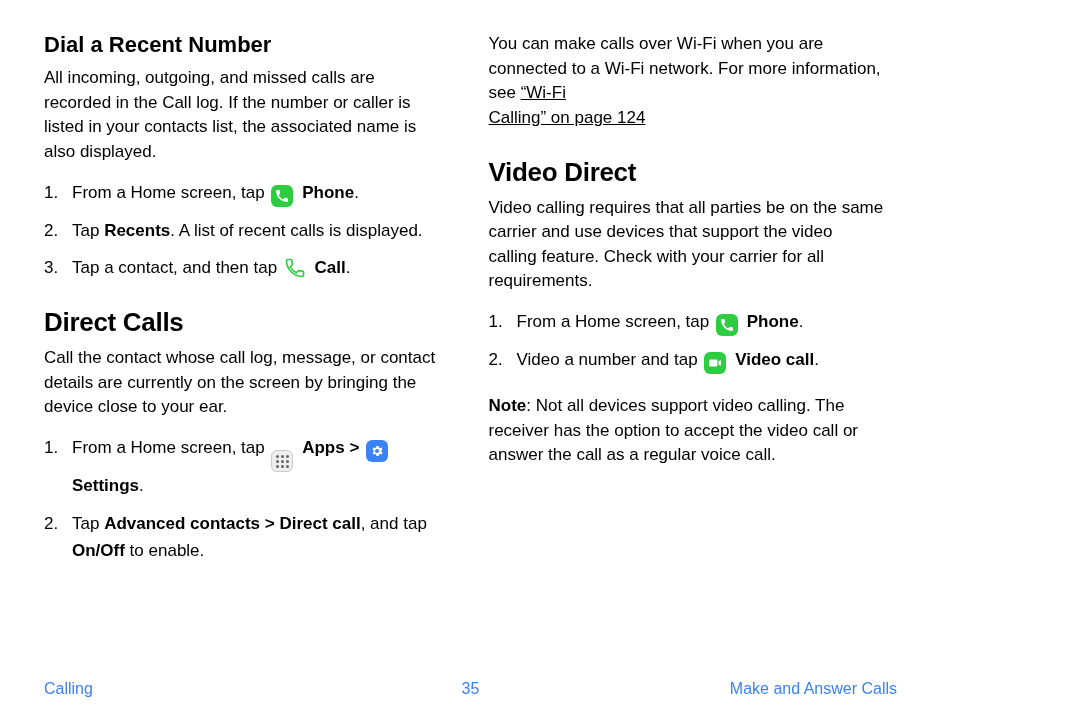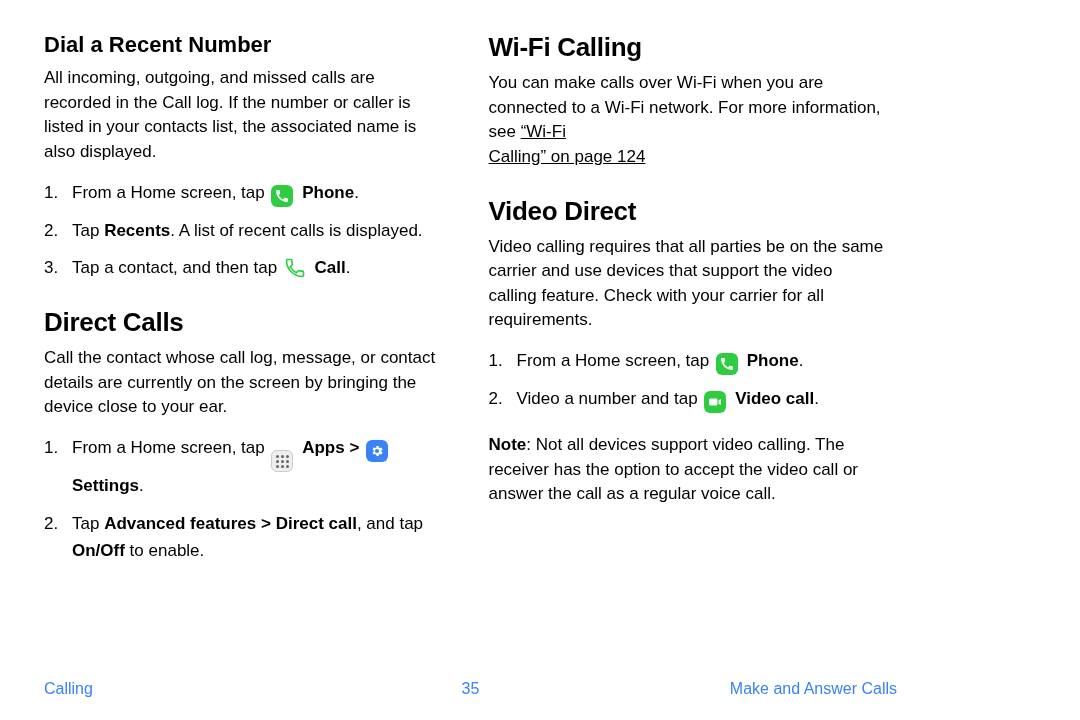--- a/index.html
+++ b/index.html
@@ -86,28 +86,27 @@
           </span>
           <span class="bold">Apps</span><span class="chev"> &gt; </span>
           <span class="icon icon-settings">
             <svg viewBox="0 0 24 24" fill="#fff">
                 <path d="M19.4 13a7.5 7.5 0 0 0 .1-1 7.5 7.5 0 0 0-.1-1l2.1-1.6-2-3.5-2.5 1a7.6 7.6 0 0 0-1.7-1l-.4-2.6h-4l-.4 2.6c-.6.2-1.2.6-1.7 1l-2.5-1-2 3.5L6.5 11a7.5 7.5 0 0 0-.1 1c0 .3 0 .7.1 1l-2.1 1.6 2 3.5 2.5-1c.5.4 1.1.8 1.7 1l.4 2.6h4l.4-2.6c.6-.2 1.2-.6 1.7-1l2.5 1 2-3.5L19.4 13zM12 15.5A3.5 3.5 0 1 1 12 8.5a3.5 3.5 0 0 1 0 7z"></path>
               </svg>
           </span>
           <span class="bold">Settings</span><span>.</span>
         </li>
         <li>
-          <span>Tap </span><span class="bold">Advanced features</span><span class="chev"> &gt; </span><span class="bold">Direct call</span><span>, and tap </span><span class="bold">On/Off</span><span> to enable.</span>
+          <span>Tap </span><span class="bold">Advanced contacts</span><span class="chev"> &gt; </span><span class="bold">Direct call</span><span>, and tap </span><span class="bold">On/Off</span><span> to enable.</span>
         </li>
       </ol>
     </div>
 
     <div class="col">
 
-      <h2 class="section">Wi-Fi Calling</h2>
       <p class="body">
         <span>You can make calls over Wi-Fi when you are connected to a Wi-Fi network. For more information, see </span><span class="link"><span>“Wi-Fi </span><br><span>Calling” on page 124</span></span>
       </p>
 
       <h2 class="section mt">Video Direct</h2>
       <p class="body">Video calling requires that all parties be on the same carrier and use devices that support the video calling feature. Check with your carrier for all requirements.</p>
 
       <ol>
         <li>
           <span>From a Home screen, tap </span>

